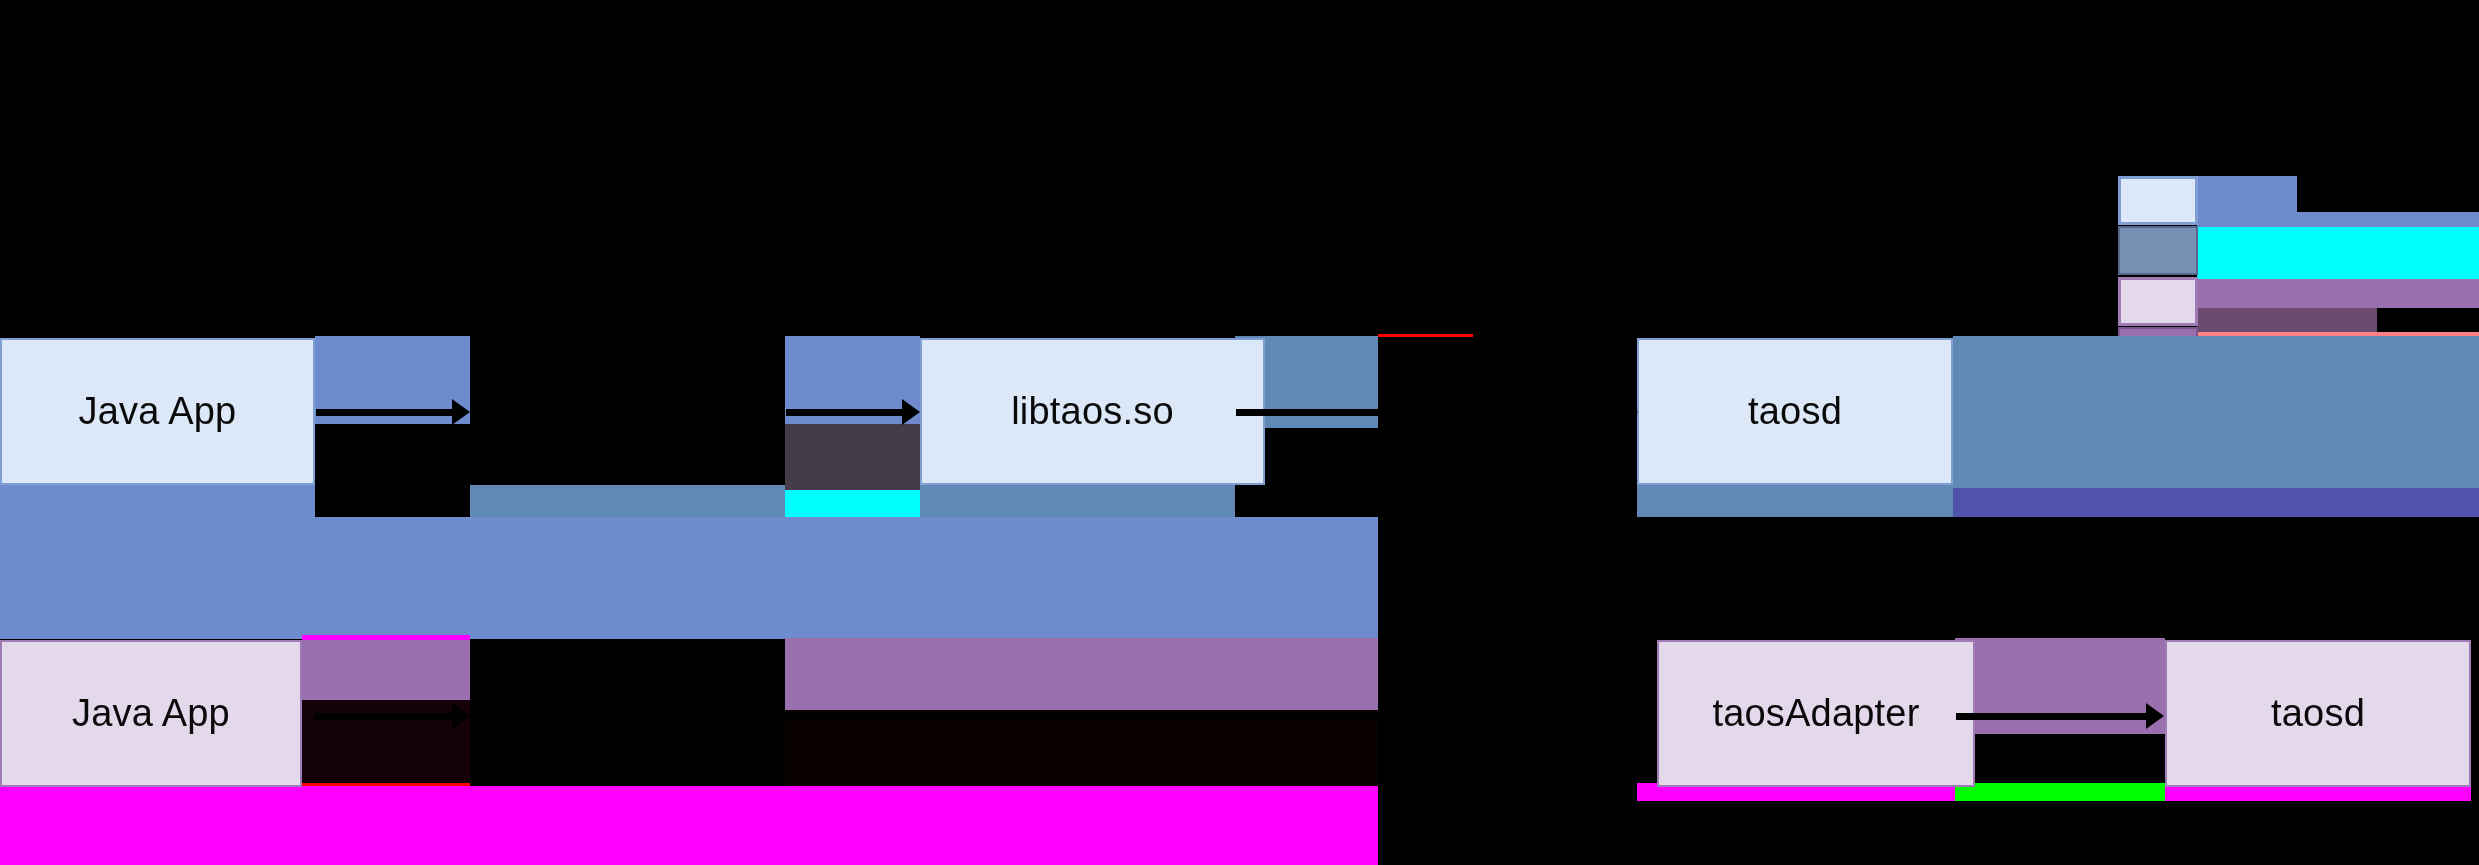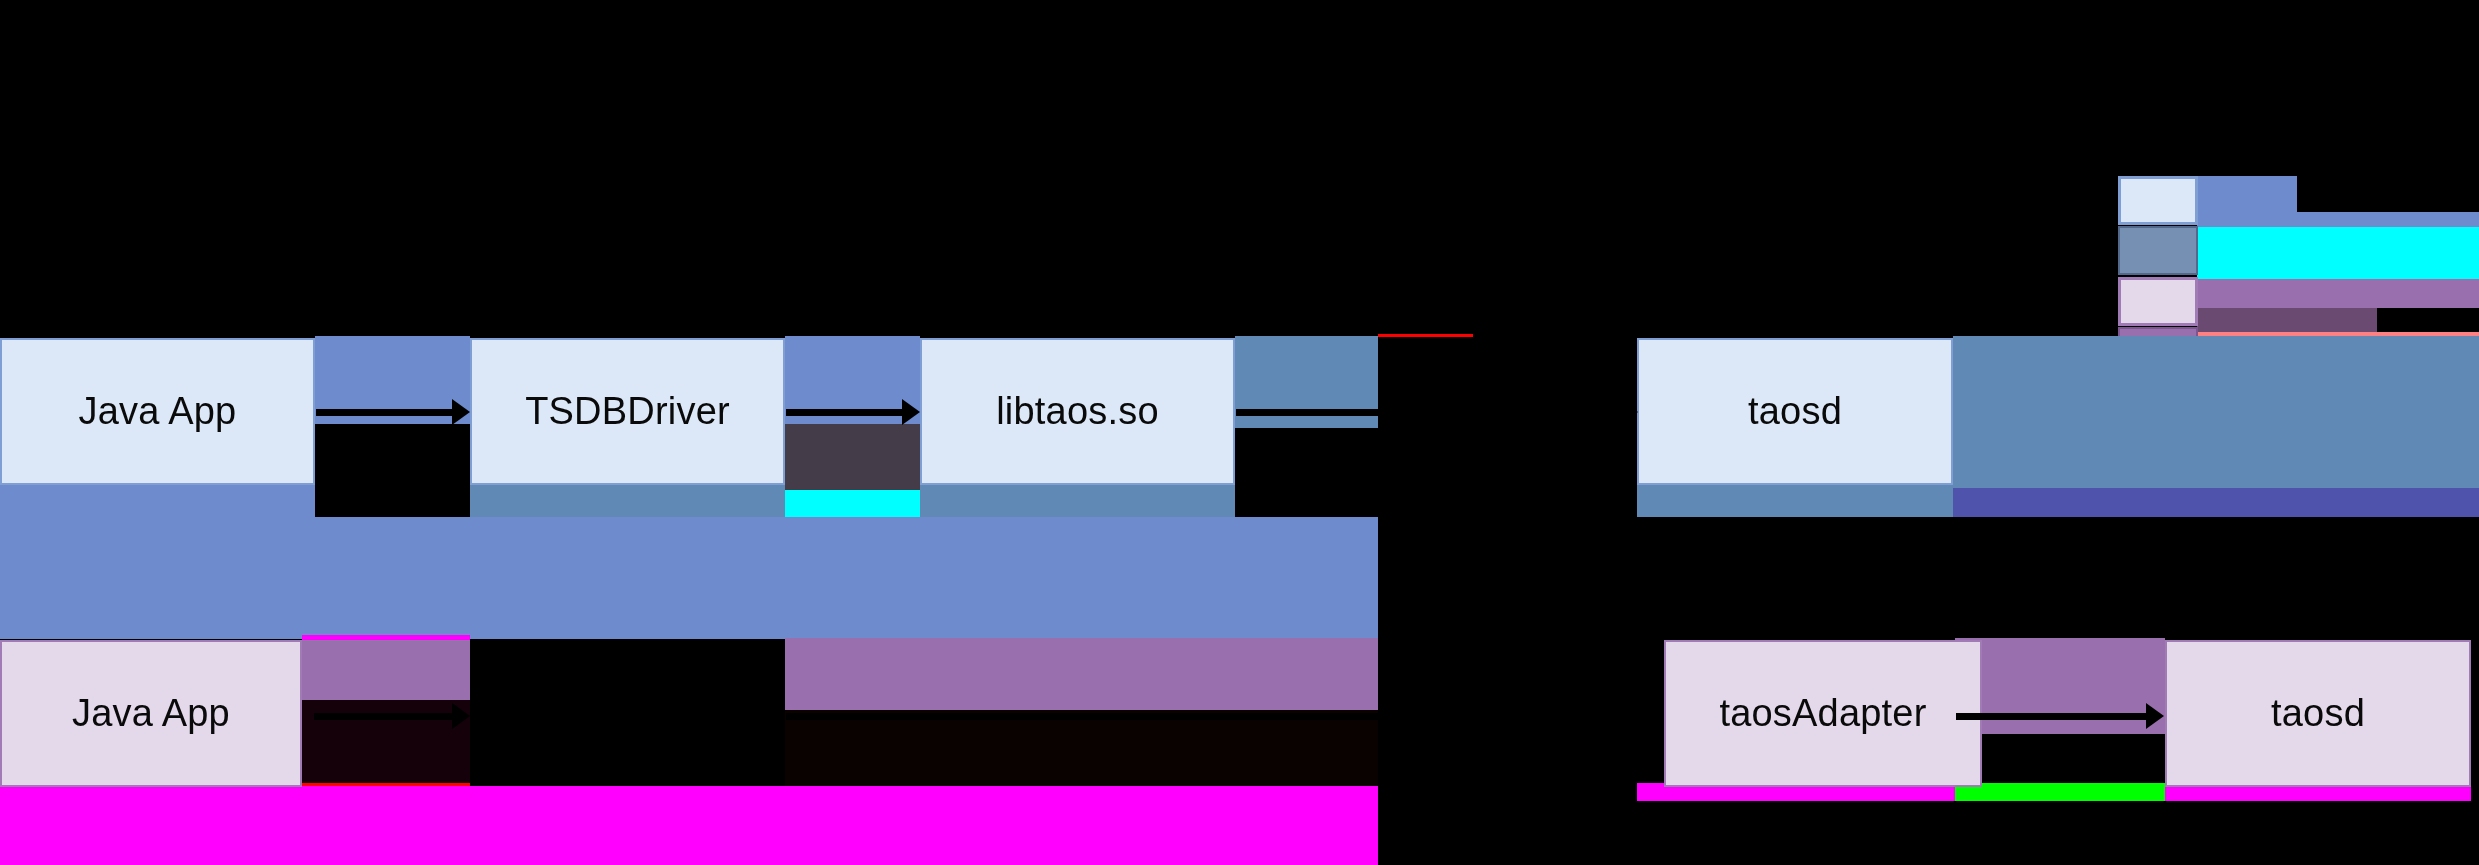--- a/index.html
+++ b/index.html
@@ -137,25 +137,22 @@
   <div class="blk mask-slate" style="left:470px;top:485px;width:315px;height:37px;"></div>
   <div class="blk mask-slate" style="left:920px;top:485px;width:315px;height:37px;"></div>
 
   <div class="blk mask-blue" style="left:0px;top:517px;width:1378px;height:122px;"></div>
   <div class="blk mask-blue" style="left:0px;top:485px;width:315px;height:154px;"></div>
 
   <div class="node node-native" style="left:0px;top:338px;width:315px;height:147px;">
     <span>Java App</span>
   </div>
 
-  <div class="node node-native" style="left:470px;top:338px;width:315px;height:147px;">
-    <span>TSDBDriver</span>
-  </div>
-
-  <div class="node node-native" style="left:920px;top:338px;width:315px;height:147px;">
+
+  <div class="node node-native" style="left:920px;top:338px;width:345px;height:147px;">
     <span>libtaos.so</span>
   </div>
 
   <div class="node node-native" style="left:1637px;top:338px;width:316px;height:147px;">
     <span>taosd</span>
   </div>
 
   <div class="arrow-line" style="left:316px;top:409px;width:138px;"></div>
   <div class="arrow-head" style="left:452px;top:399px;"></div>
 
@@ -179,21 +176,21 @@
 
   <div class="blk mask-magenta" style="left:0px;top:786px;width:1378px;height:79px;"></div>
   <div class="blk mask-magenta" style="left:1637px;top:783px;width:318px;height:18px;"></div>
   <div class="blk mask-magenta" style="left:2165px;top:783px;width:306px;height:18px;"></div>
 
   <div class="node node-rest" style="left:0px;top:640px;width:302px;height:147px;">
     <span>Java App</span>
   </div>
 
 
-  <div class="node node-rest" style="left:1657px;top:640px;width:318px;height:147px;margin-left:7px;">
+  <div class="node node-rest" style="left:1657px;top:640px;width:318px;height:147px;">
     <span>taosAdapter</span>
   </div>
 
   <div class="node node-rest" style="left:2165px;top:640px;width:306px;height:147px;">
     <span>taosd</span>
   </div>
 
   <div class="arrow-line" style="left:314px;top:713px;width:140px;"></div>
   <div class="arrow-head" style="left:452px;top:703px;"></div>
 

